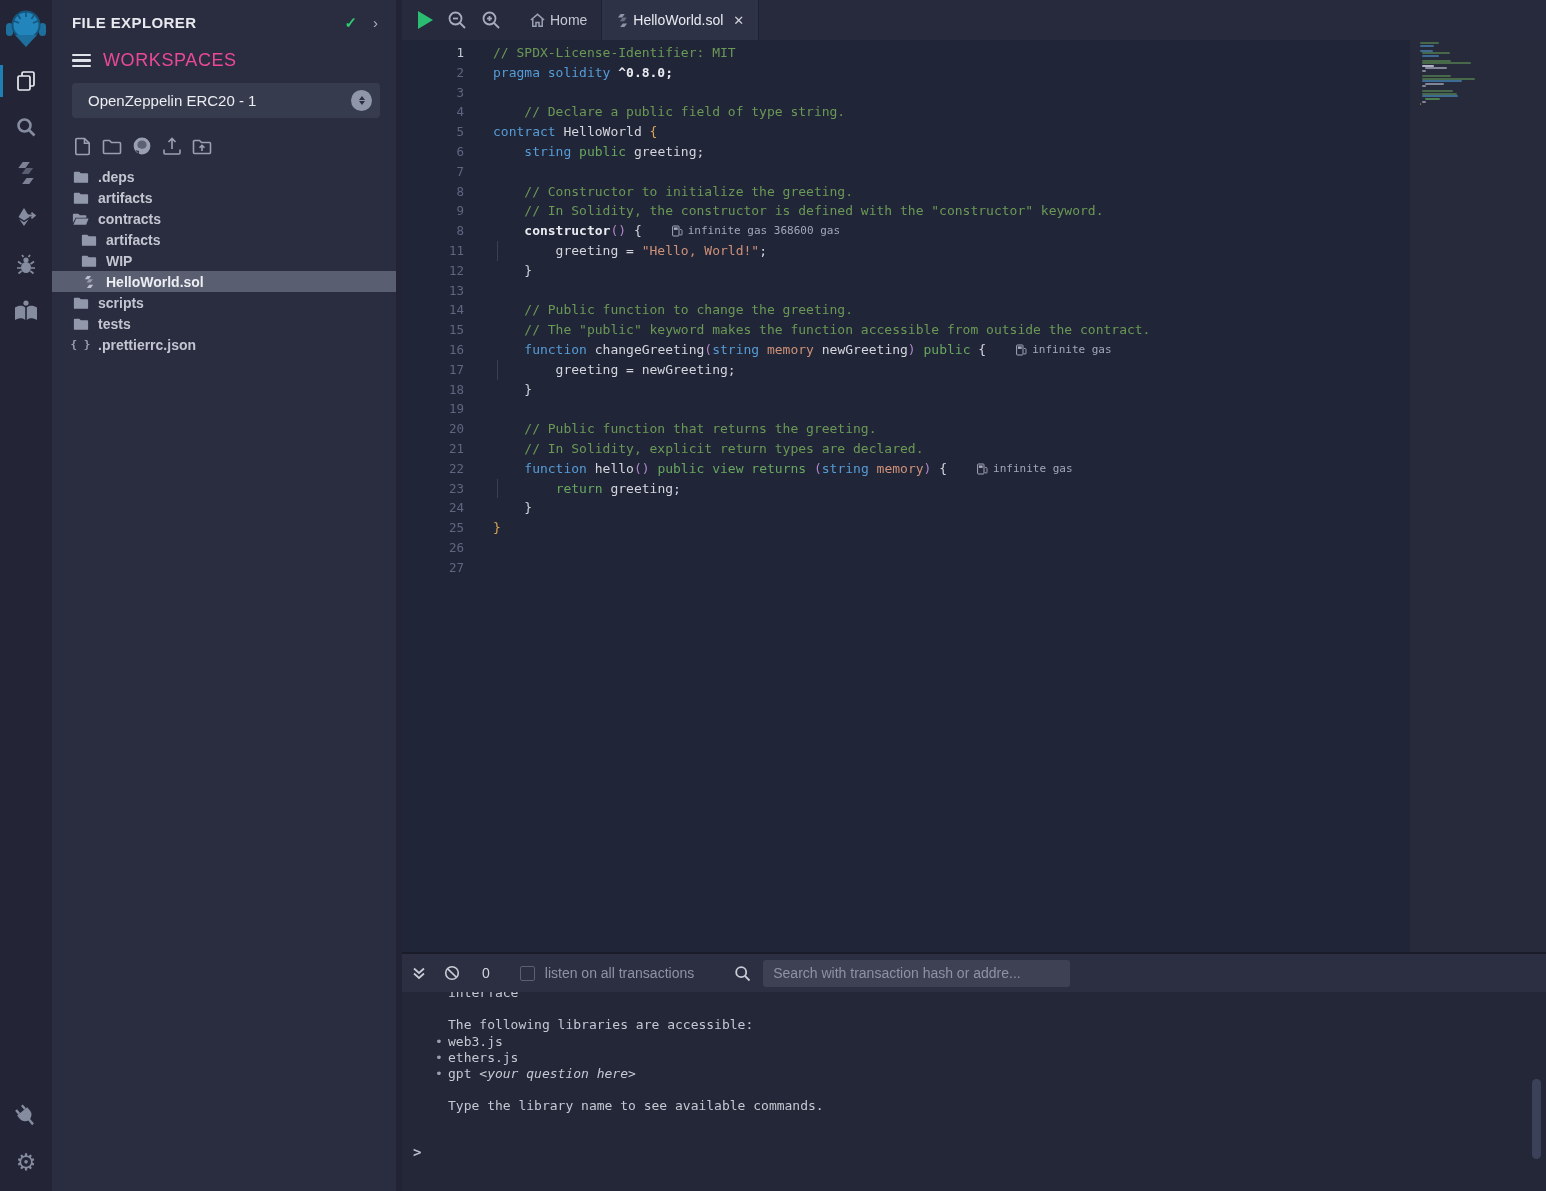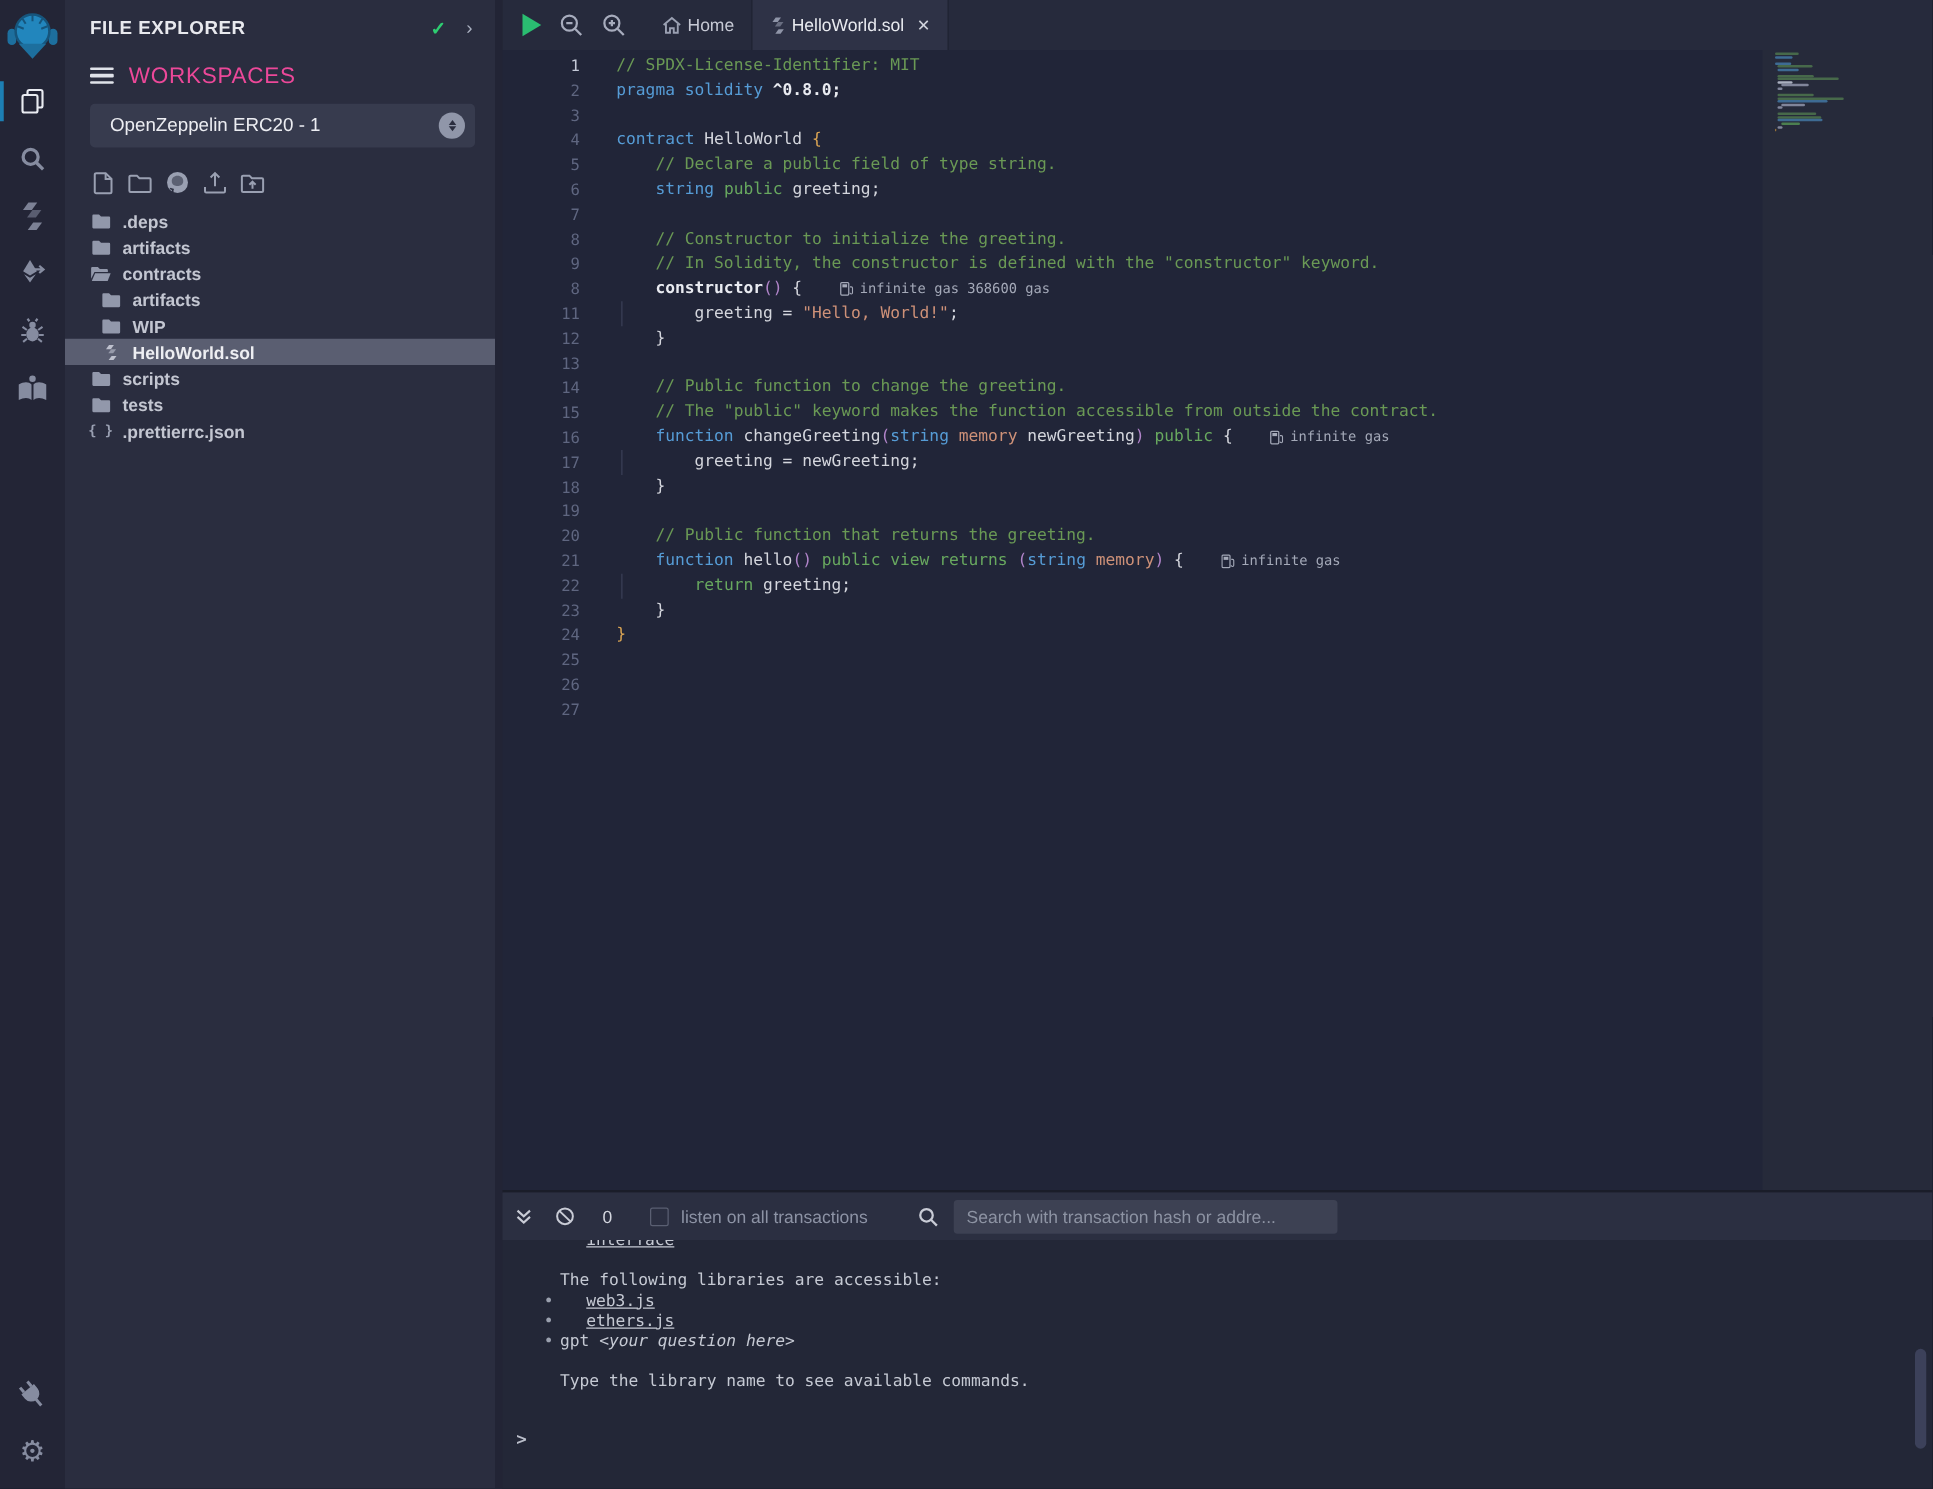--- a/index.html
+++ b/index.html
@@ -99,21 +99,21 @@
   .term-search { display:flex; align-items:center; gap:12px; margin-left:40px; }
   .term-input { width:307px; height:27px; background:#3d4153; border:none; border-radius:3px;
     color:#d0d3dc; font-size:14px; padding:0 10px; outline:none; }
   .term-input::placeholder { color:#8d93a3; }
   .term-body { flex:1; overflow:hidden; padding:0 0 0 46px; font-family:"DejaVu Sans Mono",monospace;
     font-size:13px; color:#c5c9d3; position:relative; }
   .tline { line-height:16.2px; white-space:pre; position:relative; }
   .tline.clip { margin-top:-7px; }
   .tline .bullet { position:absolute; left:-13px; color:#9aa0ae; }
   .tline .it { font-style:italic; }
-  .tline .lk { text-decoration:underline; cursor:pointer;margin-left:21px; }
+  .tline .lk { cursor:pointer; }
   .prompt { margin:29px 0 0 -35px; font-size:14px; font-weight:700; color:#b9bdc9; cursor:text; }
   .term-scroll { position:absolute; right:5px; bottom:32px; width:9px; height:80px;
     background:#3c415a; border-radius:5px; cursor:pointer; }
 
   svg { display:block; }
 </style>
 </head>
 <body>
 
 <div class="app">
@@ -391,22 +391,22 @@
           <div class="num">23</div>
           <div class="num">24</div>
           <div class="num">25</div>
           <div class="num">26</div>
           <div class="num">27</div>
         </div>
       <div class="codearea" id="codearea">
           <div class="cline"><span class="tok c">// SPDX-License-Identifier: MIT</span></div>
           <div class="cline"><span class="tok k">pragma solidity </span><span class="tok b">^0.8.0;</span></div>
           <div class="cline"></div>
+          <div class="cline"><span class="tok c">    // Declare a public field of type string.</span></div>
           <div class="cline"><span class="tok k">contract </span><span class="tok p">HelloWorld </span><span class="tok y">{</span></div>
-          <div class="cline"><span class="tok c">    // Declare a public field of type string.</span></div>
           <div class="cline"><span class="tok p">    </span><span class="tok k">string</span><span class="tok p"> </span><span class="tok g">public</span><span class="tok p"> greeting;</span></div>
           <div class="cline"></div>
           <div class="cline"><span class="tok c">    // Constructor to initialize the greeting.</span></div>
           <div class="cline"><span class="tok c">    // In Solidity, the constructor is defined with the "constructor" keyword.</span></div>
           <div class="cline"><span class="tok p">    </span><span class="tok b">constructor</span><span class="tok v">()</span><span class="tok p"> {</span><span class="badge"><svg width="11" height="12" viewBox="0 0 11 12" fill="none" stroke="currentColor">
                 <rect x="0.6" y="1" width="6.4" height="10" rx="0.8"></rect>
                 <rect x="1.9" y="2.4" width="3.8" height="2.5" fill="currentColor" stroke="none"></rect>
                 <path d="M8 4.5h1.1c.5 0 .9.4.9.9v3.8a1 1 0 0 1-2 0" stroke-width="0.9"></path>
               </svg><span>infinite gas 368600 gas</span></span></div>
           <div class="cline"><span class="guide" style="left: 33px;"></span><span class="tok p">        greeting = </span><span class="tok o">"Hello, World!"</span><span class="tok p">;</span></div>
@@ -416,20 +416,21 @@
           <div class="cline"><span class="tok c">    // The "public" keyword makes the function accessible from outside the contract.</span></div>
           <div class="cline"><span class="tok p">    </span><span class="tok k">function</span><span class="tok p"> changeGreeting</span><span class="tok v">(</span><span class="tok k">string</span><span class="tok p"> </span><span class="tok o">memory</span><span class="tok p"> newGreeting</span><span class="tok v">)</span><span class="tok p"> </span><span class="tok g">public</span><span class="tok p"> {</span><span class="badge"><svg width="11" height="12" viewBox="0 0 11 12" fill="none" stroke="currentColor">
                 <rect x="0.6" y="1" width="6.4" height="10" rx="0.8"></rect>
                 <rect x="1.9" y="2.4" width="3.8" height="2.5" fill="currentColor" stroke="none"></rect>
                 <path d="M8 4.5h1.1c.5 0 .9.4.9.9v3.8a1 1 0 0 1-2 0" stroke-width="0.9"></path>
               </svg><span>infinite gas</span></span></div>
           <div class="cline"><span class="guide" style="left: 33px;"></span><span class="tok p">        greeting = newGreeting;</span></div>
           <div class="cline"><span class="tok p">    }</span></div>
           <div class="cline"></div>
           <div class="cline"><span class="tok c">    // Public function that returns the greeting.</span></div>
+          <div class="cline"><span class="tok c">    // In Solidity, explicit return types are declared.</span></div>
           <div class="cline"><span class="tok p">    </span><span class="tok k">function</span><span class="tok p"> hello</span><span class="tok v">()</span><span class="tok p"> </span><span class="tok g">public</span><span class="tok p"> </span><span class="tok g">view</span><span class="tok p"> </span><span class="tok g">returns</span><span class="tok p"> </span><span class="tok v">(</span><span class="tok k">string</span><span class="tok p"> </span><span class="tok o">memory</span><span class="tok v">)</span><span class="tok p"> {</span><span class="badge"><svg width="11" height="12" viewBox="0 0 11 12" fill="none" stroke="currentColor">
                 <rect x="0.6" y="1" width="6.4" height="10" rx="0.8"></rect>
                 <rect x="1.9" y="2.4" width="3.8" height="2.5" fill="currentColor" stroke="none"></rect>
                 <path d="M8 4.5h1.1c.5 0 .9.4.9.9v3.8a1 1 0 0 1-2 0" stroke-width="0.9"></path>
               </svg><span>infinite gas</span></span></div>
           <div class="cline"><span class="guide" style="left: 33px;"></span><span class="tok p">        </span><span class="tok g">return</span><span class="tok p"> greeting;</span></div>
           <div class="cline"><span class="tok p">    }</span></div>
           <div class="cline"><span class="tok y">}</span></div>
           <div class="cline"></div>
           <div class="cline"></div>

